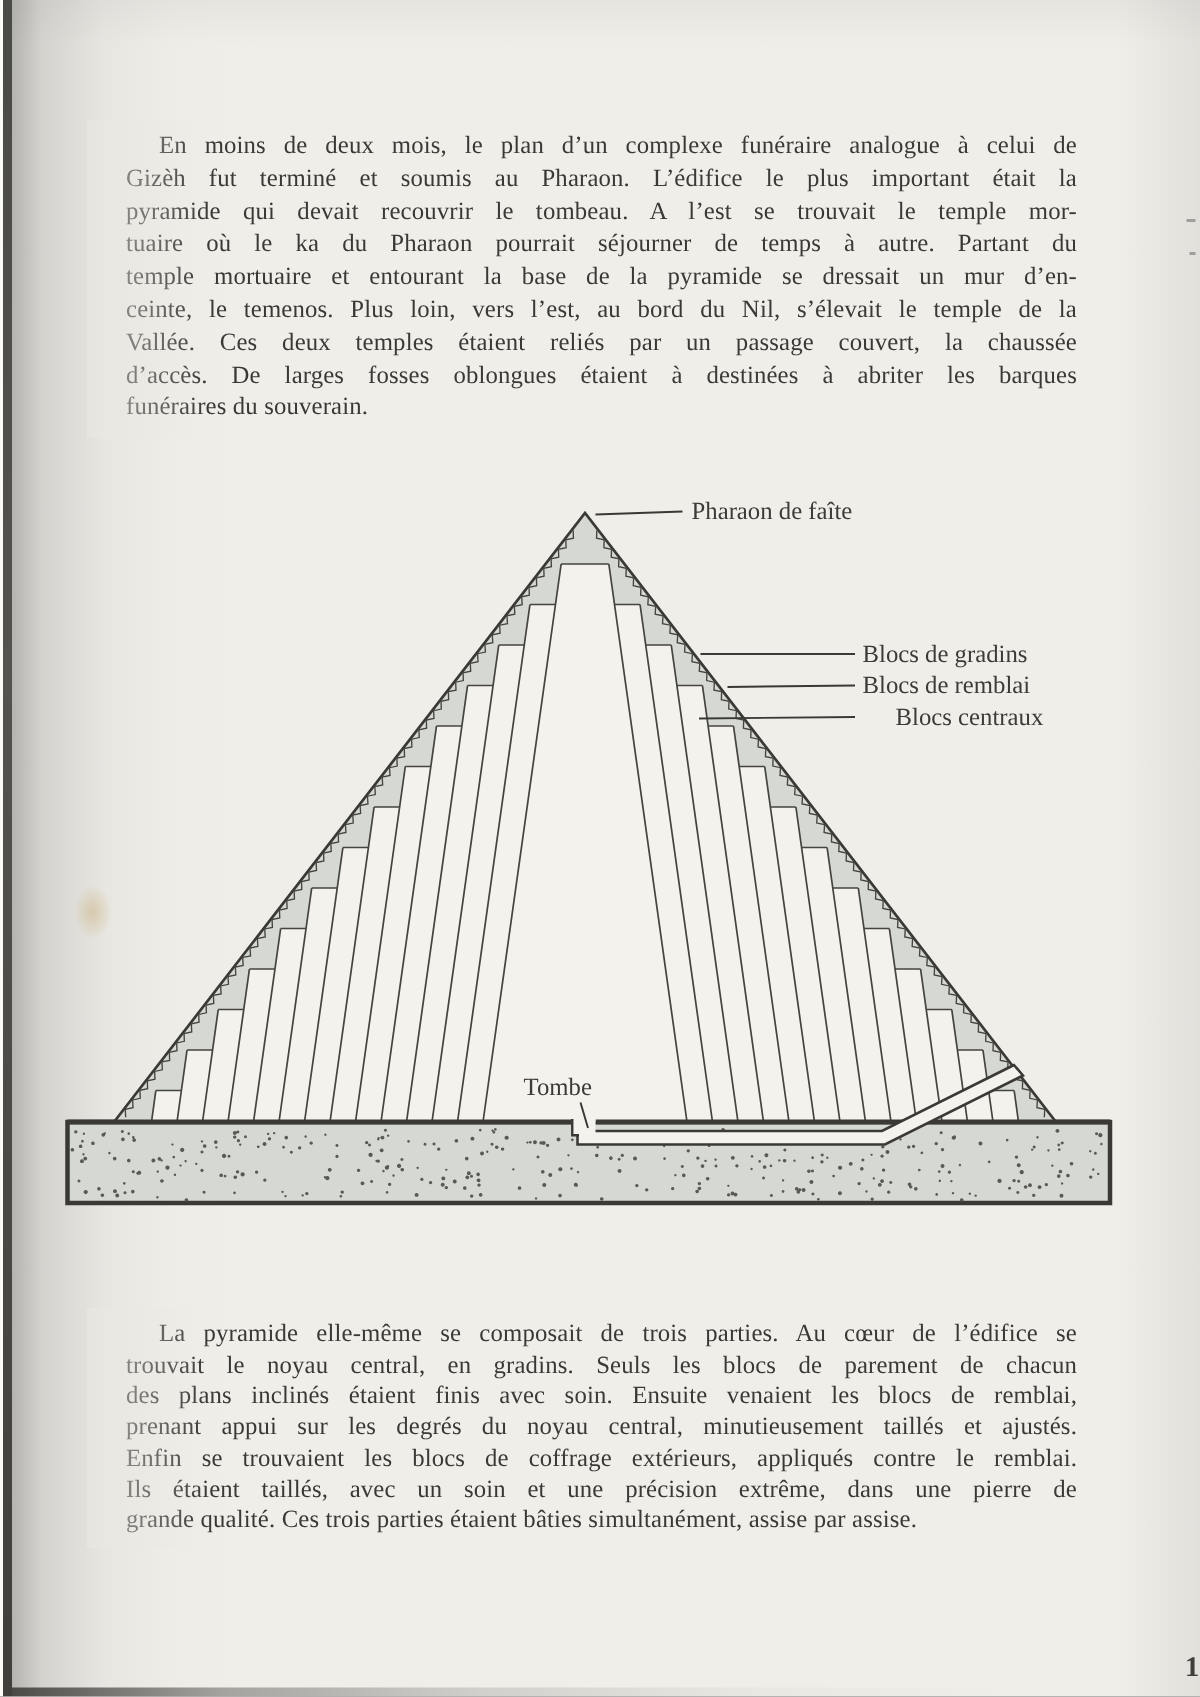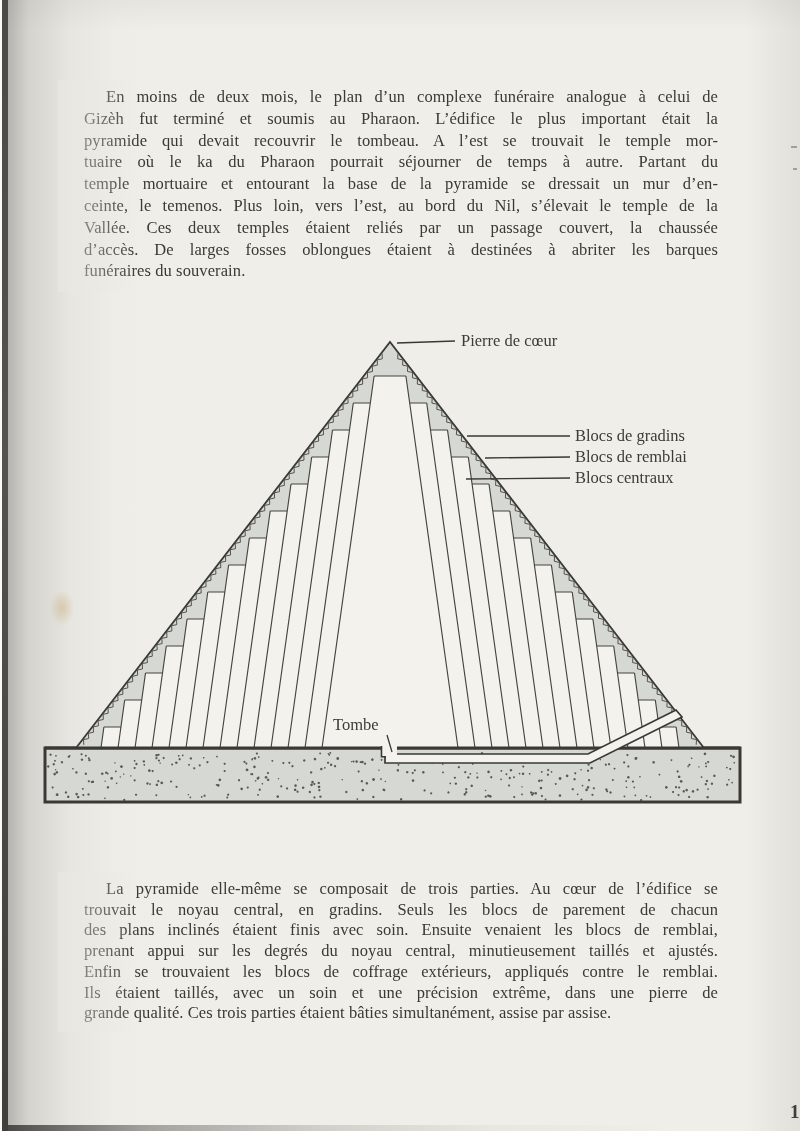--- a/index.html
+++ b/index.html
@@ -69,25 +69,25 @@
       <path d="M382.1,353.6L382.3,358.8L377.2,359.9L377.4,365.1L372.3,366.2L372.5,371.5L367.4,372.5L367.6,377.8L362.5,378.9L362.7,384.1L357.6,385.2L357.8,390.5L352.7,391.5L352.9,396.8L347.8,397.9L348.1,403.1L342.9,404.2L343.2,409.4L338.0,410.5L338.3,415.8L333.1,416.8L333.4,422.1L328.2,423.2L328.5,428.4L323.3,429.5L323.6,434.7L318.4,435.8L318.7,441.1L313.5,442.2L313.8,447.4L308.7,448.5L308.9,453.7L303.8,454.8L304.0,460.1L298.9,461.1L299.1,466.4L294.0,467.5L294.2,472.7L289.1,473.8L289.3,479.0L284.2,480.1L284.4,485.4L279.3,486.5L279.5,491.7L274.4,492.8L274.6,498.0L269.5,499.1L269.7,504.4L264.6,505.4L264.8,510.7L259.7,511.8L260.0,517.0L254.8,518.1L255.1,523.3L249.9,524.4L250.2,529.7L245.0,530.8L245.3,536.0L240.1,537.1L240.4,542.3L235.2,543.4L235.5,548.7L230.3,549.7L230.6,555.0L225.5,556.1L225.7,561.3L220.6,562.4L220.8,567.6L215.7,568.7L215.9,574.0L210.8,575.1L211.0,580.3L205.9,581.4L206.1,586.6L201.0,587.7L201.2,593.0L196.1,594.0L196.3,599.3L191.2,600.4L191.4,605.6L186.3,606.7L186.5,611.9L181.4,613.0L181.6,618.3L176.5,619.3L176.8,624.6L171.6,625.7L171.9,630.9L166.7,632.0L167.0,637.3L161.8,638.3L162.1,643.6L156.9,644.7L157.2,649.9L152.0,651.0L152.3,656.2L147.1,657.3L147.4,662.6L142.3,663.6L142.5,668.9L137.4,670.0L137.6,675.2L132.5,676.3L132.7,681.5L127.6,682.6L127.8,687.9L122.7,689.0L122.9,694.2L117.8,695.3L118.0,700.5L112.9,701.6L113.1,706.9L108.0,707.9L108.2,713.2L103.1,714.3L103.3,719.5L98.2,720.6L98.4,725.8L93.3,726.9L93.5,732.2L88.4,733.3L88.7,738.5L83.5,739.6L83.8,744.8 M397.9,353.6L397.7,358.8L402.8,359.9L402.6,365.1L407.7,366.2L407.5,371.5L412.6,372.5L412.4,377.8L417.5,378.9L417.3,384.1L422.4,385.2L422.2,390.5L427.3,391.5L427.1,396.8L432.2,397.9L431.9,403.1L437.1,404.2L436.8,409.4L442.0,410.5L441.7,415.8L446.9,416.8L446.6,422.1L451.8,423.2L451.5,428.4L456.7,429.5L456.4,434.7L461.6,435.8L461.3,441.1L466.5,442.2L466.2,447.4L471.3,448.5L471.1,453.7L476.2,454.8L476.0,460.1L481.1,461.1L480.9,466.4L486.0,467.5L485.8,472.7L490.9,473.8L490.7,479.0L495.8,480.1L495.6,485.4L500.7,486.5L500.5,491.7L505.6,492.8L505.4,498.0L510.5,499.1L510.3,504.4L515.4,505.4L515.2,510.7L520.3,511.8L520.0,517.0L525.2,518.1L524.9,523.3L530.1,524.4L529.8,529.7L535.0,530.8L534.7,536.0L539.9,537.1L539.6,542.3L544.8,543.4L544.5,548.7L549.7,549.7L549.4,555.0L554.5,556.1L554.3,561.3L559.4,562.4L559.2,567.6L564.3,568.7L564.1,574.0L569.2,575.1L569.0,580.3L574.1,581.4L573.9,586.6L579.0,587.7L578.8,593.0L583.9,594.0L583.7,599.3L588.8,600.4L588.6,605.6L593.7,606.7L593.5,611.9L598.6,613.0L598.4,618.3L603.5,619.3L603.2,624.6L608.4,625.7L608.1,630.9L613.3,632.0L613.0,637.3L618.2,638.3L617.9,643.6L623.1,644.7L622.8,649.9L628.0,651.0L627.7,656.2L632.9,657.3L632.6,662.6L637.7,663.6L637.5,668.9L642.6,670.0L642.4,675.2L647.5,676.3L647.3,681.5L652.4,682.6L652.2,687.9L657.3,689.0L657.1,694.2L662.2,695.3L662.0,700.5L667.1,701.6L666.9,706.9L672.0,707.9L671.8,713.2L676.9,714.3L676.7,719.5L681.8,720.6L681.6,725.8L686.7,726.9L686.5,732.2L691.6,733.3L691.3,738.5L696.5,739.6L696.2,744.8" fill="none" stroke="#45443f" stroke-width="0.9"></path>
       <path d="M101.0,748L103.9,727 L120.9,727L124.7,700 L141.7,700L145.5,673 L162.5,673L166.3,646 L183.3,646L187.1,619 L204.1,619L207.8,592 L224.8,592L228.6,565 L245.6,565L249.4,538 L266.4,538L270.2,511 L287.2,511L291.0,484 L308.0,484L311.7,457 L328.7,457L332.5,430 L349.5,430L353.3,403 L370.3,403L374.1,376 L405.9,376L409.7,403 L426.7,403L430.5,430 L447.5,430L451.3,457 L468.3,457L472.0,484 L489.0,484L492.8,511 L509.8,511L513.6,538 L530.6,538L534.4,565 L551.4,565L555.2,592 L572.2,592L575.9,619 L592.9,619L596.7,646 L613.7,646L617.5,673 L634.5,673L638.3,700 L655.3,700L659.1,727 L676.1,727L679.0,748 Z" fill="#f3f2ed"></path>
       <path d="M322.0,748 L374.1,376 M458.0,748 L405.9,376 M305.0,748 L353.3,403 M475.0,748 L426.7,403 M353.3,403 L370.3,403 M426.7,403 L409.7,403 M288.0,748 L332.5,430 M492.0,748 L447.5,430 M332.5,430 L349.5,430 M447.5,430 L430.5,430 M271.0,748 L311.7,457 M509.0,748 L468.3,457 M311.7,457 L328.7,457 M468.3,457 L451.3,457 M254.0,748 L291.0,484 M526.0,748 L489.0,484 M291.0,484 L308.0,484 M489.0,484 L472.0,484 M237.0,748 L270.2,511 M543.0,748 L509.8,511 M270.2,511 L287.2,511 M509.8,511 L492.8,511 M220.0,748 L249.4,538 M560.0,748 L530.6,538 M249.4,538 L266.4,538 M530.6,538 L513.6,538 M203.0,748 L228.6,565 M577.0,748 L551.4,565 M228.6,565 L245.6,565 M551.4,565 L534.4,565 M186.0,748 L207.8,592 M594.0,748 L572.2,592 M207.8,592 L224.8,592 M572.2,592 L555.2,592 M169.0,748 L187.1,619 M611.0,748 L592.9,619 M187.1,619 L204.1,619 M592.9,619 L575.9,619 M152.0,748 L166.3,646 M628.0,748 L613.7,646 M166.3,646 L183.3,646 M613.7,646 L596.7,646 M135.0,748 L145.5,673 M645.0,748 L634.5,673 M145.5,673 L162.5,673 M634.5,673 L617.5,673 M118.0,748 L124.7,700 M662.0,748 L655.3,700 M124.7,700 L141.7,700 M655.3,700 L638.3,700 M101.0,748 L103.9,727 M679.0,748 L676.1,727 M103.9,727 L120.9,727 M676.1,727 L659.1,727 M374.1,376 L405.9,376" fill="none" stroke="#45443f" stroke-width="1.15"></path>
       <path d="M45,748 L382,748 M397,748 L740,748" stroke="#3a3936" stroke-width="3.2" fill="none"></path>
       <path d="M676,710 L588,754 L385,754 L385,763 L590,763 L682,717 Z" fill="#f3f2ed" stroke="#3a3936" stroke-width="1.7"></path>
       <rect x="381" y="745" width="16" height="12" fill="#f3f2ed"></rect>
       <path d="M381.5,746 L381.5,756.8 L386,756.8" fill="none" stroke="#3a3936" stroke-width="1.6"></path>
       <path d="M397,343 L455,341 M467,436 L570,436 M485,458 L570,457 M466,479 L570,478 M387,735 L392,752" fill="none" stroke="#3a3936" stroke-width="1.3"></path>
     </svg>
 
-  <div class="dlabel" style="left:461px;top:332px">Pierre de cœur</div>
+  <div class="dlabel" style="left:461px;top:332px">Pharaon de faîte</div>
   <div class="dlabel" style="left:575px;top:427px">Blocs de gradins</div>
   <div class="dlabel" style="left:575px;top:448px">Blocs de remblai</div>
-  <div class="dlabel" style="left:575px;top:469px">Blocs centraux</div>
-  <div class="dlabel" style="left:333px;top:716px">Tombe</div>
+  <div class="dlabel" style="left:597px;top:469px">Blocs centraux</div>
+  <div class="dlabel" style="left:349px;top:716px">Tombe</div>
 
   <div class="pagenum">1</div>
 
   <div class="edge-white"></div>
   <div class="edge-dark-left"></div>
   <div class="edge-dark-bottom"></div>
   <div class="tick" style="left:791px;top:146px;width:6px;height:2px"></div>
   <div class="tick" style="left:793px;top:168px;width:4px;height:2px"></div>
 </div>
 

